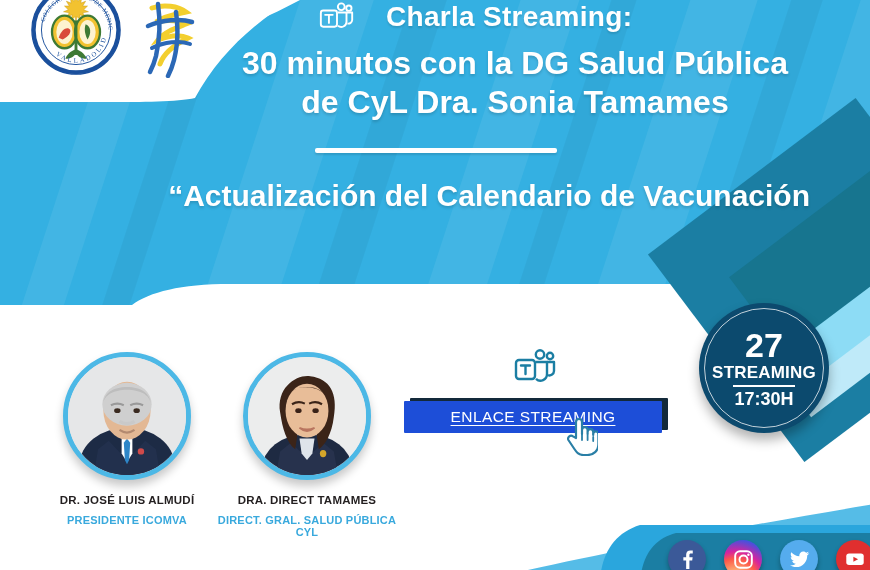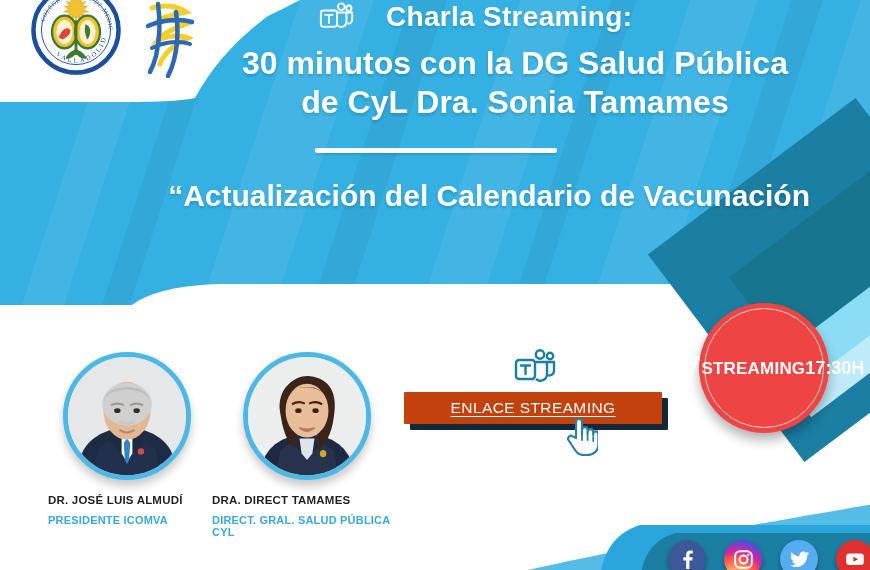--- a/index.html
+++ b/index.html
@@ -82,50 +82,50 @@
     position:absolute;left:315px;top:148px;width:242px;height:5px;z-index:14;
     background:#ffffff;border-radius:2px;box-shadow:0 2px 2px rgba(0,0,0,.12);
   }
   .quote{
     position:absolute;left:35px;top:176px;width:775px;z-index:14;
     color:#ffffff;text-align:right;font-weight:bold;font-size:30px;line-height:1.33;
     text-shadow:0 2px 3px rgba(0,0,0,.16);
   }
 
   
-  .speaker{position:absolute;z-index:15;text-align:left;}
+  .speaker{position:absolute;z-index:15;text-align:center;}
   .sp1{left:48px;top:352px;width:158px;}
   .sp2{left:212px;top:352px;width:190px;}
   .avatar{
     width:118px;height:118px;border-radius:50%;
     border:5px solid #4cb8e6;background:#e4e6e7;margin:0 auto;
     box-shadow:0 6px 10px rgba(0,0,0,.22);overflow:hidden;position:relative;
   }
   .avatar svg{display:block;width:100%;height:100%;}
   .sp-name{margin-top:14px;color:#231f20;font-weight:bold;font-size:11.5px;letter-spacing:.2px;}
   .sp-role{margin-top:8px;color:#39a9dd;font-weight:bold;font-size:11px;letter-spacing:.2px;}
 
   
   .teams-mid{position:absolute;left:512px;top:348px;width:46px;height:40px;z-index:15;}
   .btn-wrap{position:absolute;left:404px;top:392px;z-index:15;}
   .btn-shadow{position:absolute;left:6px;top:6px;width:258px;height:32px;background:#13293a;border-radius:1px;}
   .btn{
-    position:relative;width:258px;height:32px;background:#c2410c;border:none;
+    position:relative;width:258px;height:32px;background:#1d4ed8;border:none;
     color:#ffffff;font-size:15.5px;font-weight:normal;letter-spacing:.4px;
     display:flex;align-items:center;justify-content:center;cursor:pointer;
-    font-family:"Liberation Sans", sans-serif;border-radius:1px;
+    font-family:"Liberation Sans", sans-serif;border-radius:1px;margin-top:9px;
   }
   .btn span{text-decoration:underline;text-underline-offset:3px;}
   .cursor-hand{position:absolute;left:160px;top:22px;width:34px;height:42px;z-index:16;}
 
   
   .badge{
     position:absolute;left:699px;top:303px;width:130px;height:130px;z-index:16;
-    border-radius:50%;background:#ef4444;box-shadow:0 7px 12px rgba(0,0,0,.3);
-    display:flex;flex-direction:row;align-items:center;justify-content:center;
+    border-radius:50%;background:#0c4a6e;box-shadow:0 7px 12px rgba(0,0,0,.3);
+    display:flex;flex-direction:column;align-items:center;justify-content:center;
     color:#ffffff;text-align:center;
   }
   .badge::after{
     content:"";position:absolute;inset:5px;border-radius:50%;
     border:1.5px solid rgba(255,255,255,.75);pointer-events:none;
   }
   .badge-day{font-size:34px;font-weight:bold;line-height:1;margin-bottom:2px;}
   .badge-month{font-size:17px;font-weight:bold;line-height:1;letter-spacing:.2px;}
   .badge-rule{width:62px;height:2px;background:#ffffff;margin:4px 0 3px;}
   .badge-time{font-size:18px;font-weight:bold;line-height:1;}

